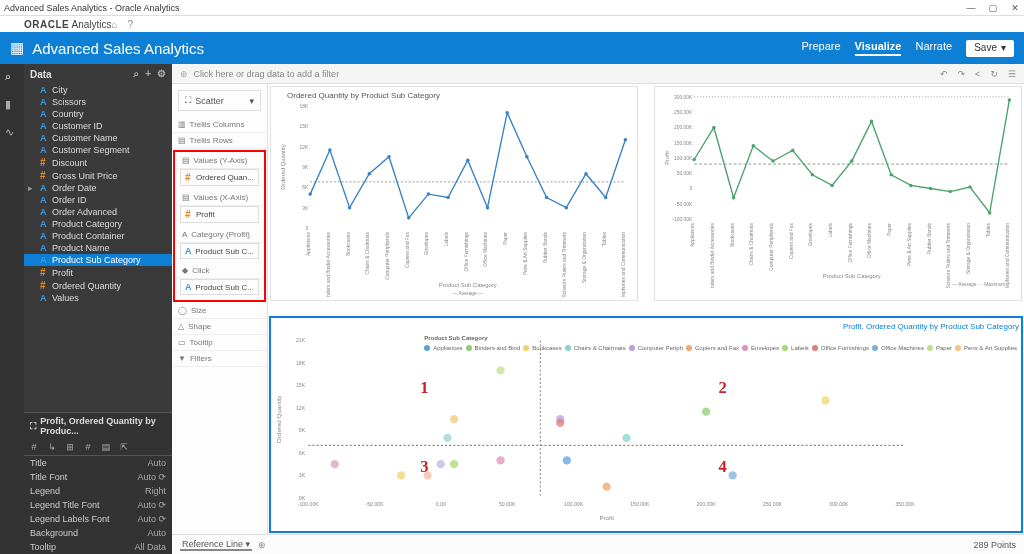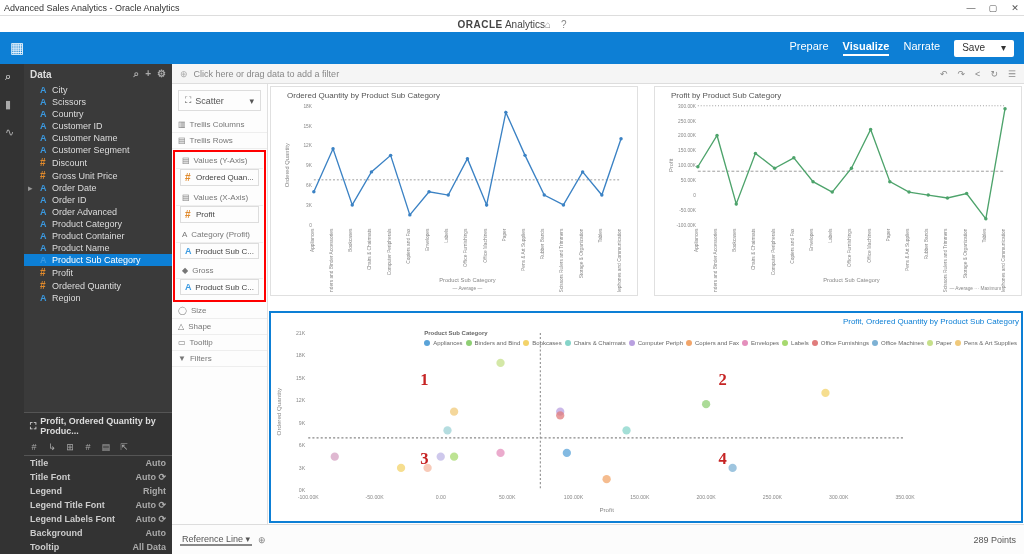--- a/index.html
+++ b/index.html
@@ -4,31 +4,31 @@
 <style>
   * { box-sizing: border-box; margin: 0; padding: 0; }
   html, body { width: 1024px; height: 554px; font-family: Arial, Helvetica, sans-serif; font-size: 11px; background: #f5f5f5; overflow: hidden; }
 
   
   .titlebar { height: 16px; display: flex; align-items: center; justify-content: space-between; padding: 0 4px; background: #fff; border-bottom: 1px solid #ddd; font-size: 9px; color: #333; }
   .titlebar .right { display: flex; gap: 12px; }
   .titlebar .icn { width: 10px; height: 10px; display: inline-flex; align-items: center; justify-content: center; color: #555; cursor: default; }
 
   
-  .brandbar { height: 16px; display: flex; align-items: center; justify-content: center; padding: 0 24px; background: #fff; font-size: 10px; color: #444; }
+  .brandbar { height: 16px; display: flex; align-items: center; justify-content: flex-start; padding: 0 24px; background: #fff; font-size: 10px; color: #444; }
   .brandbar .brand { font-weight: bold; letter-spacing: 0.5px; }
   .brandbar .rg { display: flex; gap: 10px; color: #888; }
 
   
   .bluebar { height: 32px; background: #0d7fd5; color: #fff; display: flex; align-items: center; justify-content: space-between; padding: 0 10px; }
   .bluebar .title { display: flex; align-items: center; gap: 8px; font-size: 15px; }
   .bluebar .tabs { display: flex; align-items: flex-start; gap: 14px; font-size: 11px; }
   .bluebar .tabs span { cursor: pointer; padding-bottom: 2px; }
   .bluebar .tabs span.active { border-bottom: 2px solid #fff; font-weight: bold; }
-  .bluebar .save { background: #fff; color: #333; padding: 2px 8px; border-radius: 2px; display: inline-flex; align-items: center; gap: 16px; font-size: 10px; }
+  .bluebar .save { background: #fff; color: #333; padding: 2px 8px; border-radius: 2px; display: inline-flex; align-items: center; gap: 4px; font-size: 10px; }
 
   
   .main { display: flex; height: calc(100% - 16px - 16px - 32px); }
 
   
   .leftrail { width: 24px; background: #333; display: flex; flex-direction: column; align-items: center; padding-top: 6px; gap: 14px; color: #aaa; }
   .leftrail div { width: 14px; height: 14px; cursor: pointer; }
 
   
   .datapanel { width: 148px; background: #3a3a3a; color: #ddd; display: flex; flex-direction: column; font-size: 9px; }
@@ -39,21 +39,21 @@
   .datapanel .item.sel { background: #0d7fd5; color: #fff; }
   .attr-ico { color: #3b9ae1; font-weight: bold; font-size: 9px; width: 8px; }
   .meas-ico { color: #e08a2c; font-weight: bold; font-size: 10px; width: 8px; }
   .caret { color: #999; width: 8px; margin-left: -12px; }
 
   
   .proppanel { background: #333; border-top: 1px solid #555; }
   .proppanel .phead { padding: 3px 6px; font-size: 9px; font-weight: bold; display: flex; align-items: center; gap: 4px; }
   .proppanel .ptabs { display: flex; padding: 2px 4px; gap: 6px; color: #aaa; border-bottom: 1px solid #555; }
   .proppanel .ptabs span { width: 12px; height: 12px; cursor: pointer; font-size: 9px; display: inline-flex; align-items:center; justify-content:center; }
-  .proppanel .row { display: flex; justify-content: space-between; padding: 2px 6px; color: #ccc; font-weight: bold; }
+  .proppanel .row { display: flex; justify-content: space-between; padding: 2px 6px; color: #ccc; }
   .proppanel .row .val { color: #aaa; display: flex; align-items: center; gap: 3px; }
 
   
   .canvasarea { flex: 1; display: flex; flex-direction: column; background: #f0f0f0; }
   .filterbar { height: 20px; display: flex; align-items: center; justify-content: space-between; padding: 0 8px; color: #888; font-size: 9px; border-bottom: 1px solid #ddd; background: #f5f5f5; }
   .filterbar .tools { display: flex; gap: 10px; color: #888; }
   .workspace { flex: 1; display: flex; overflow: hidden; }
 
   
   .grammar { width: 96px; background: #fdfdfd; border-right: 1px solid #e0e0e0; display: flex; flex-direction: column; }
@@ -70,21 +70,21 @@
   .chart.bottom { grid-column: 1 / span 2; }
   .chart.redborder { outline: 2px solid red; outline-offset: -1px; }
   .chart.sel { outline: 2px solid #0d7fd5; outline-offset: -1px; text-align: right; }
   .chart .ctitle.blue { color: #0d7fd5; }
 
   .axis-label { font-size: 6px; fill: #888; }
   .tick-label { font-size: 5px; fill: #888; }
   .cat-label { font-size: 5px; fill: #888; }
 
   
-  .footer { height: 30px; display: flex; align-items: center; justify-content: space-between; padding: 0 8px; font-size: 9px; color: #555; background: #fcfcfc; border-top: 1px solid #ddd; }
+  .footer { height: 20px; display: flex; align-items: center; justify-content: space-between; padding: 0 8px; font-size: 9px; color: #555; background: #fcfcfc; border-top: 1px solid #ddd; }
   .footer .left { display: flex; align-items: center; gap: 6px; }
   .footer .tabname { border-bottom: 2px solid #888; padding: 0 2px; }
 
   
   .legend { position: absolute; right: 4px; top: 16px; font-size: 6px; color: #666; }
   .legend div { display: flex; align-items: center; gap: 3px; line-height: 8px; }
   .legend .sw { width: 6px; height: 6px; border-radius: 50%; display: inline-block; }
 
   .quad-num { font-family: Georgia, serif; font-size: 16px; fill: #c62424; font-weight: bold; }
 </style>
@@ -107,20 +107,21 @@
   </div>
   <div class="rg">
     <span>⌂</span>
     <span>?</span>
   </div>
 </div>
 
 <div class="bluebar">
   <div class="title">
     <span>▦</span>
+    <span>Advanced Sales Analytics</span>
   </div>
   <div class="tabs">
     <span>Prepare</span>
     <span class="active">Visualize</span>
     <span>Narrate</span>
     <span class="save">
         <span>Save</span>
         <span>▾</span>
       </span>
   </div>
@@ -208,21 +209,21 @@
         <div class="item">
           <span class="meas-ico">#</span>
           <span>Profit</span>
         </div>
         <div class="item">
           <span class="meas-ico">#</span>
           <span>Ordered Quantity</span>
         </div>
         <div class="item">
           <span class="attr-ico">A</span>
-          <span>Region</span>
+          <span>Values</span>
         </div>
       </div>
 
     <div class="proppanel">
       <div class="phead">
         <span>⛶</span>
         <span>Profit, Ordered Quantity by Produc...</span>
       </div>
       <div class="ptabs">
         <span>#</span>
@@ -319,21 +320,21 @@
           <div class="shelf">
               <span>A</span>
               <span>Category (Profit)</span>
             </div>
           <div class="shelfval">
               <span class="attr-ico">A</span>
               <span>Product Sub C...</span>
             </div>
           <div class="shelf">
               <span>◆</span>
-              <span>Gross</span>
+              <span>Click</span>
             </div>
           <div class="shelfval">
               <span class="attr-ico">A</span>
               <span>Product Sub C...</span>
             </div>
         </div>
 
         <div class="shelf">
             <span>◯</span>
             <span>Size</span>
@@ -398,21 +399,20 @@
               <text class="cat-label" transform="translate(274,134) rotate(-90)" text-anchor="end">Rubber Bands</text>
               <text class="cat-label" transform="translate(294,134) rotate(-90)" text-anchor="end">Scissors Rulers and Trimmers</text>
               <text class="cat-label" transform="translate(314,134) rotate(-90)" text-anchor="end">Storage &amp; Organization</text>
               <text class="cat-label" transform="translate(334,134) rotate(-90)" text-anchor="end">Tables</text>
               <text class="cat-label" transform="translate(354,134) rotate(-90)" text-anchor="end">Telephones and Communication</text>
               <text class="axis-label" transform="translate(8,68) rotate(-90)" text-anchor="middle">Ordered Quantity</text>
               <text class="axis-label" x="194" y="190" text-anchor="middle">Product Sub Category</text>
             </svg>
         </div>
         <div class="chart">
-          <div class="ctitle">Profit by Product Sub Category</div>
           <svg id="chart1" viewBox="0 0 360 200">
               <text class="tick-label" x="32" y="132" text-anchor="end">-100.00K</text>
               <text class="tick-label" x="32" y="116.5" text-anchor="end">-50.00K</text>
               <text class="tick-label" x="32" y="101" text-anchor="end">0</text>
               <text class="tick-label" x="32" y="85.5" text-anchor="end">50.00K</text>
               <text class="tick-label" x="32" y="70" text-anchor="end">100.00K</text>
               <text class="tick-label" x="32" y="54.5" text-anchor="end">150.00K</text>
               <text class="tick-label" x="32" y="39" text-anchor="end">200.00K</text>
               <text class="tick-label" x="32" y="23.5" text-anchor="end">250.00K</text>
               <text class="tick-label" x="32" y="8" text-anchor="end">300.00K</text>

